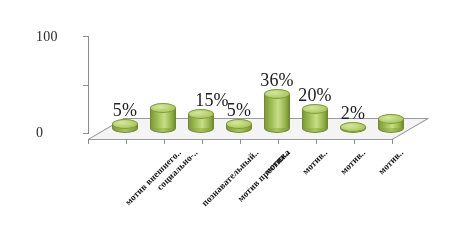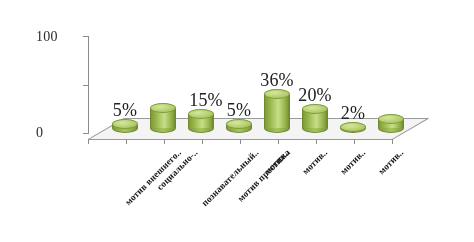--- a/index.html
+++ b/index.html
@@ -228,21 +228,21 @@
       <div class="bar-bottom" style="bottom: 0px;"></div>
       <div class="bar-body" style="height: 20.37px; bottom: 5px;"></div>
       <div class="bar-top" style="top: 0px;"></div>
     </div>
 
     <div class="bar" id="bar-2" style="left: 188px; top: 108.95px; height: 24.55px;">
       <div class="bar-bottom" style="bottom: 0px;"></div>
       <div class="bar-body" style="height: 14.55px; bottom: 5px;"></div>
       <div class="bar-top" style="top: 0px;"></div>
     </div>
-    <div class="bar-label" id="lab-2" style="left: 176px; top: 93.95px;">15%</div>
+    <div class="bar-label" id="lab-2" style="left: 182px; top: 93.95px;">15%</div>
 
     <div class="bar" id="bar-3" style="left: 226px; top: 118.65px; height: 14.85px;">
       <div class="bar-bottom" style="bottom: 0px;"></div>
       <div class="bar-body" style="height: 4.85px; bottom: 5px;"></div>
       <div class="bar-top" style="top: 0px;"></div>
     </div>
     <div class="bar-label" id="lab-3" style="left: 209px; top: 103.65px;">5%</div>
 
     <div class="bar" id="bar-4" style="left: 264px; top: 88.58px; height: 44.92px;">
       <div class="bar-bottom" style="bottom: 0px;"></div>

